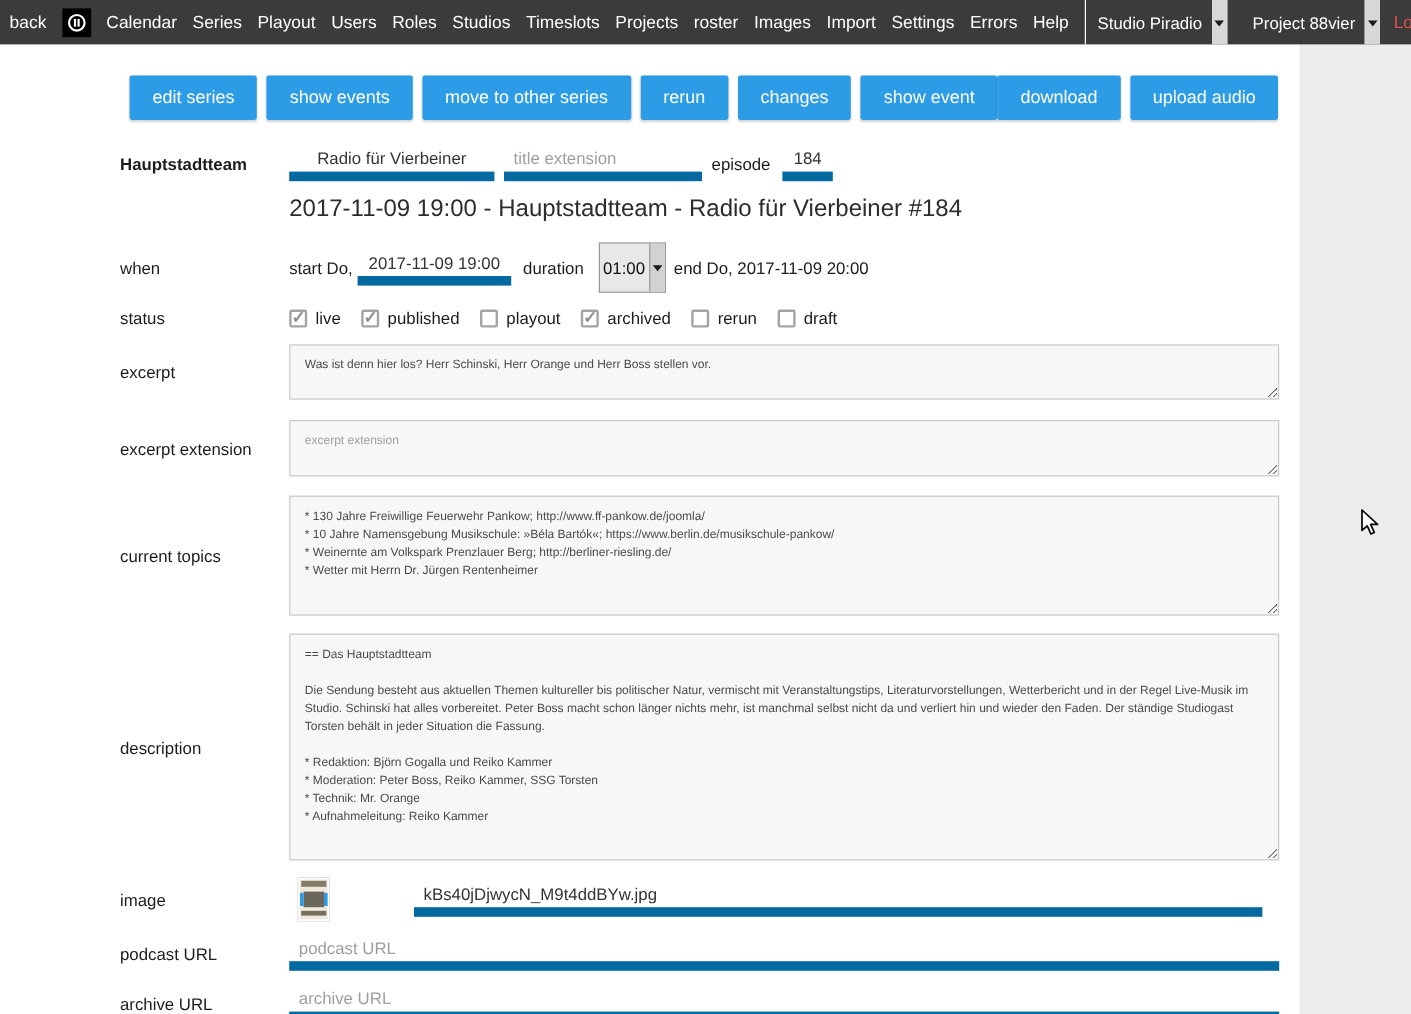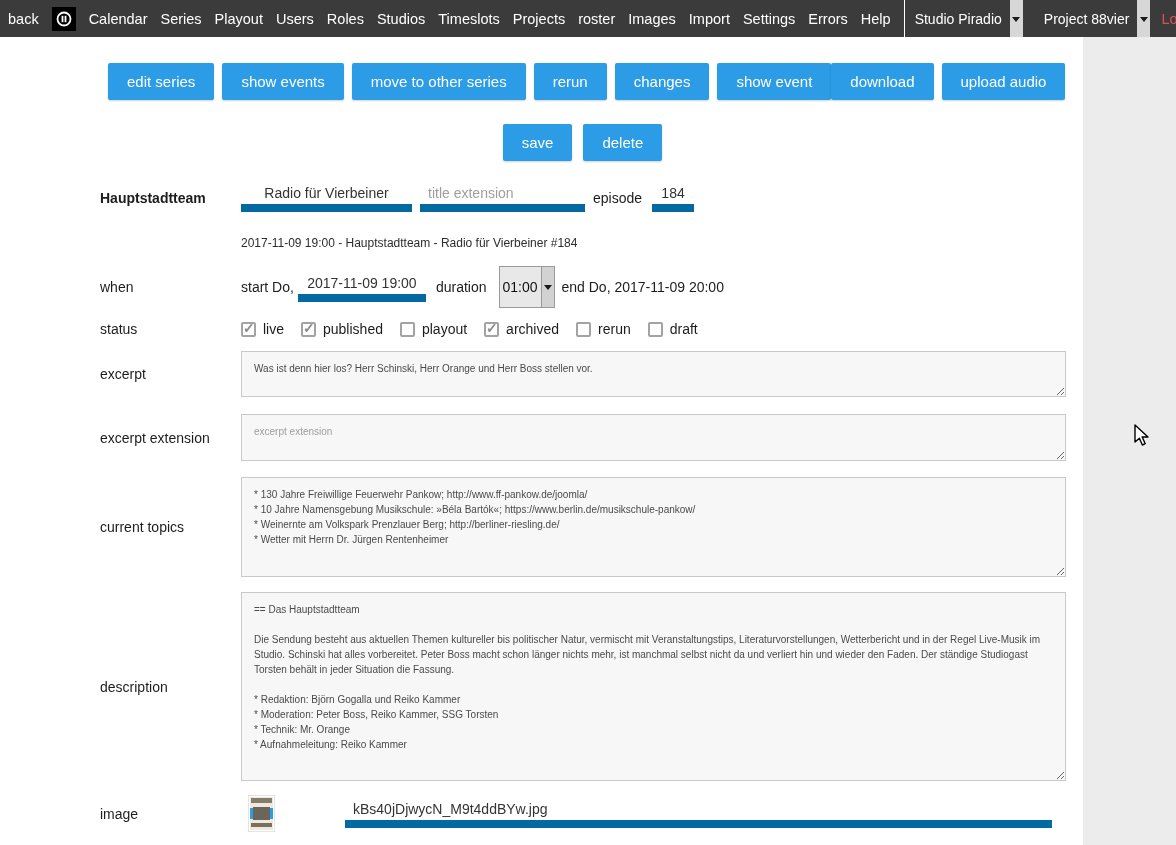--- a/index.html
+++ b/index.html
@@ -37,21 +37,21 @@
   .frow { display:flex; align-items:center; padding-left:100px; padding-right:17px; }
   .flabel { width:141px; flex-shrink:0; font-size:14px; color:#1c1c1c; }
   .flabel.bold { font-weight:bold; }
   .ffield { flex:1; display:flex; align-items:center; min-width:0; }
 
   .uin { border:none; outline:none; border-bottom:8px solid #0369a1; font-size:14px;
          color:#333; padding:2px 8px 3px; background:transparent; font-family:inherit; }
   .uin::placeholder { color:#9e9e9e; }
   .center { text-align:center; }
 
-  .heading-line { padding-left:241px; margin:24px 0 4px; font-size:12px; color:#2c2c2c; }
+  .heading-line { padding-left:241px; margin:12px 0 4px; font-size:20px; color:#2c2c2c; }
 
   .row-title { margin-top:0; }
   .row-when { margin-top:16px; }
   .row-status { margin-top:13px; }
   .inline-label { font-size:14px; color:#1c1c1c; white-space:nowrap; }
 
   .dur-select { display:flex; align-items:stretch; width:56px; height:42px;
                 background:#e8e8e8; border:1px solid #9a9a9a; cursor:pointer; }
   .dur-select .dtxt { flex:1; display:flex; align-items:center; justify-content:center; font-size:14px; color:#111; }
   .dur-select .arrow-strip { background:#d2d2d2; border-left:1px solid #9a9a9a; }
@@ -130,24 +130,20 @@
       <button class="btn">move to other series</button>
       <button class="btn">rerun</button>
       <button class="btn">changes</button>
       <button class="btn">show event</button>
     </div>
     <div class="btngroup">
       <button class="btn">download</button>
       <button class="btn">upload audio</button>
     </div>
   </div>
-  <div class="btnrow2">
-    <button class="btn">save</button>
-    <button class="btn">delete</button>
-  </div>
 
   <div class="form">
 
     <div class="frow row-title">
       <div class="flabel bold">Hauptstadtteam</div>
       <div class="ffield">
         <input class="uin center" style="width: 171px;" value="Radio für Vierbeiner">
         <input class="uin" style="width: 165px; margin-left: 8px;" placeholder="title extension">
         <span class="inline-label" style="margin:0 10px 0 8px">episode</span>
         <input class="uin center" style="width: 42px;" value="184">

